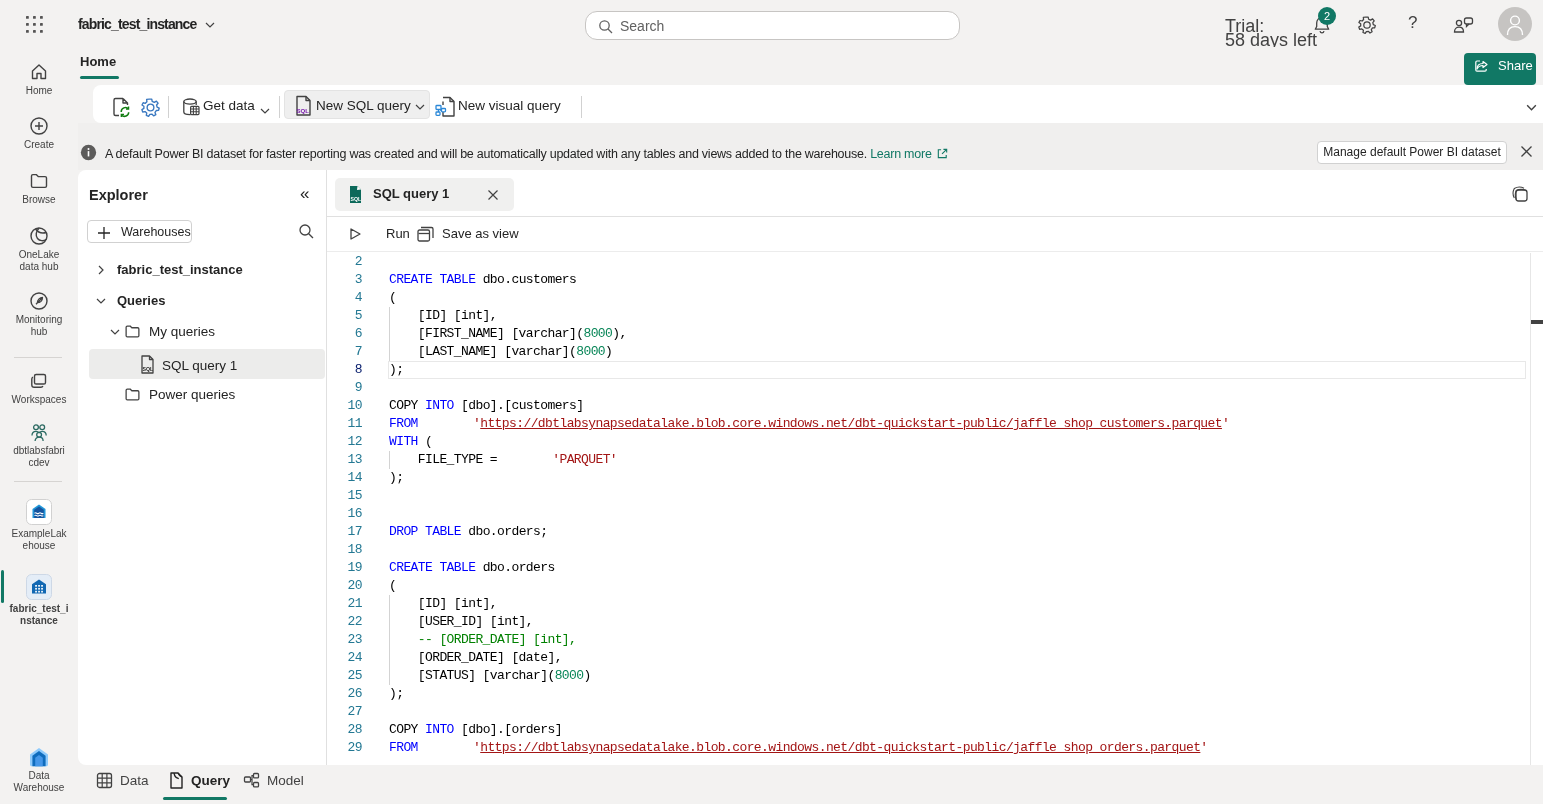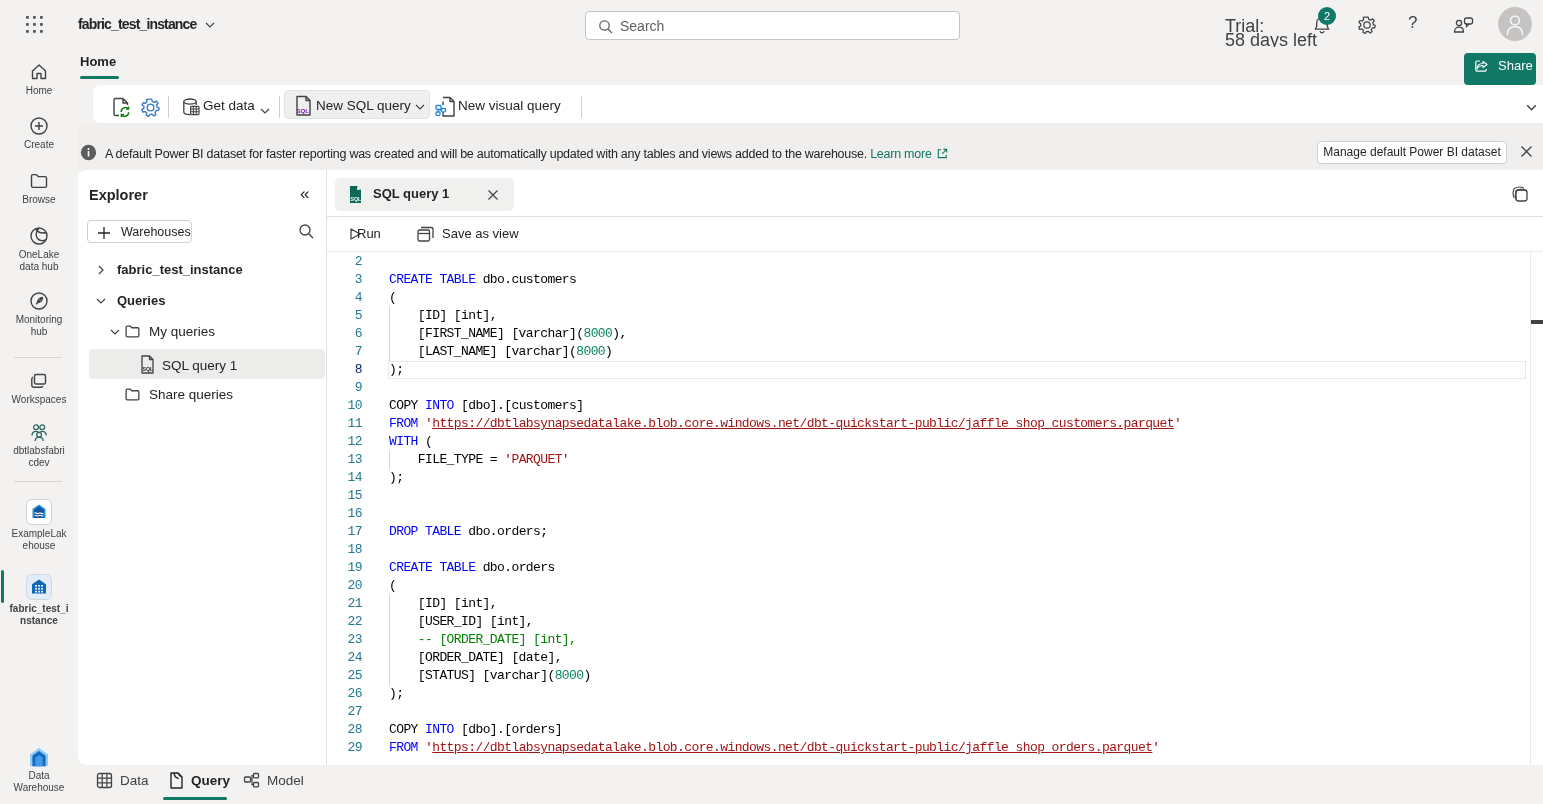--- a/index.html
+++ b/index.html
@@ -5,21 +5,21 @@
 * { margin:0; padding:0; box-sizing:border-box; }
 html,body { width:1543px; height:804px; overflow:hidden; }
 body { font-family:"Liberation Sans", sans-serif; background:#f3f2f1; color:#242424; position:relative; }
 svg { display:block; }
 
 
 #topbar { position:absolute; left:0; top:0; width:1543px; height:47px; background:#f3f2f1; }
 #waffle { position:absolute; left:26px; top:16px; }
 #wstitle { position:absolute; left:78px; top:16px; font-size:14px; font-weight:700; color:#242424; letter-spacing:-0.85px; }
 #wschev { position:absolute; left:204px; top:19px; }
-#search { position:absolute; left:585px; top:11px; width:375px; height:29px; background:#fff; border:1px solid #c7c5c3; border-radius:4px; }
+#search { position:absolute; left:585px; top:11px; width:375px; height:29px; background:#fff; border:1px solid #c7c5c3; border-radius:12px; }
 #search .ph { position:absolute; left:34px; top:6px; font-size:14px; color:#616161; }
 #search svg { position:absolute; left:12px; top:7px; }
 #trial { position:absolute; left:1225px; top:20px; font-size:18px; color:#424242; line-height:13.5px; }
 .topicon { position:absolute; top:15px; }
 #avatar { position:absolute; left:1498px; top:7px; width:34px; height:34px; border-radius:50%; background:#c6c4c2; overflow:hidden; }
 
 
 #rail { position:absolute; left:0; top:47px; width:78px; height:757px; background:#f3f2f1; z-index:5; }
 .rit { position:absolute; width:78px; text-align:center; font-size:10px; color:#424242; line-height:11.5px; }
 .rit svg { margin:0 auto 3px auto; }
@@ -64,21 +64,21 @@
 
 #tabrow { position:absolute; left:249px; top:0; width:1216px; height:47px; border-bottom:1px solid #e0e0e0; }
 #tab1 { position:absolute; left:8px; top:8px; width:179px; height:33px; background:#f0f0ef; border-radius:5px; }
 #tab1 .t { position:absolute; left:38px; top:8px; font-size:13px; font-weight:700; color:#242424; }
 #runrow { position:absolute; left:249px; top:47px; width:1216px; height:35px; border-bottom:1px solid #ececec; }
 #runrow .t { position:absolute; top:9px; font-size:13px; color:#242424; }
 .mono { font-family:"Liberation Mono", monospace; font-size:13px; letter-spacing:-0.6px; line-height:18px; white-space:pre; }
 #lnums { position:absolute; left:78px; top:253px; width:284px; text-align:right; color:#237893; }
 #codecol { position:absolute; left:389px; top:253px; color:#000; }
 .k { color:#0000ff; }
-.s { color:#a31515; }
+.s { color:#a31515;margin-left:48px; }
 .n { color:#098658; }
 .c { color:#008000; }
 .u { text-decoration:underline; }
 #curline { position:absolute; left:388px; top:361px; width:1138px; height:18px; border:1px solid #e8e8e8; }
 .iguide { position:absolute; left:389px; width:1px; background:#d3d3d3; }
 #ovline { position:absolute; left:1530px; top:253px; width:1px; height:512px; background:#e6e6e6; }
 #ovcursor { position:absolute; left:1531px; top:320px; width:12px; height:4px; background:#424242; }
 #ln8 { color:#0b216f; }
 
 
@@ -366,21 +366,21 @@
           </svg>
         </span>
       <span class="txt" style="left:73px; top:8px;">SQL query 1</span>
     </div>
     <div class="trow" style="top:210px;">
       <span style="position:absolute; left:35px; top:6px;">
           <svg width="17" height="17" viewBox="0 0 20 20">
             <path d="M2.5 5 C2.5 4.2 3 3.6 3.9 3.6 L7.2 3.6 L9.2 5.6 L16.1 5.6 C17 5.6 17.5 6.2 17.5 7 L17.5 15 C17.5 15.8 17 16.4 16.1 16.4 L3.9 16.4 C3 16.4 2.5 15.8 2.5 15 Z" fill="none" stroke="#424242" stroke-width="1.5" stroke-linejoin="round"></path>
           </svg>
         </span>
-      <span class="txt" style="left:60px;">Share queries</span>
+      <span class="txt" style="left:60px;">Power queries</span>
     </div>
   </div>
   <div id="exdivider"></div>
   <div id="tabrow">
     <div id="tab1">
       <svg style="position:absolute; left:13px; top:7px;" width="15" height="19" viewBox="0 0 15 19">
           <path d="M2 1 L9.5 1 L13 4.5 L13 18 L2 18 Z" fill="#0c695a"></path>
           <path d="M9.5 1 L13 4.5 L9 4.9 Z" fill="#fff"></path>
           <text x="2.6" y="15.8" font-family="Liberation Sans" font-size="5.2" font-weight="bold" fill="#fff">SQL</text>
         </svg>
@@ -392,21 +392,21 @@
     <svg style="position:absolute; left:1185px; top:16px;" width="17" height="17" viewBox="0 0 17 17">
         <rect x="4" y="4" width="11" height="11" rx="2.5" fill="none" stroke="#424242" stroke-width="1.3"></rect>
         <path d="M2.3 12 A10 10 0 0 1 2.3 2.5 A10 10 0 0 1 12 2.3" fill="none" stroke="#424242" stroke-width="1.1"></path>
         <path d="M4.3 13.5 A11 11 0 0 1 4.3 4.5 A11 11 0 0 1 13.5 4.3" fill="none" stroke="#424242" stroke-width="1.1"></path>
       </svg>
   </div>
   <div id="runrow">
     <svg style="position:absolute; left:21px; top:10px;" width="14" height="14" viewBox="0 0 14 14">
         <path d="M3 2 L12 7 L3 12 Z" fill="none" stroke="#424242" stroke-width="1.3" stroke-linejoin="round"></path>
       </svg>
-    <span class="t" style="left:30px;">Run</span>
+    <span class="t" style="left:59px;">Run</span>
     <svg style="position:absolute; left:90px; top:9px;" width="17" height="16" viewBox="0 0 17 16">
         <rect x="1" y="4" width="11.5" height="11" rx="1.5" fill="none" stroke="#424242" stroke-width="1.3"></rect>
         <path d="M1.5 7.5 L12 7.5" stroke="#424242" stroke-width="1.3"></path>
         <path d="M4 1.5 L14.5 1.5 C15.4 1.5 16 2.1 16 3 L16 12" fill="none" stroke="#424242" stroke-width="1.3"></path>
       </svg>
     <span class="t" style="left:115px;text-align:right;">Save as view</span>
   </div>
 </div>
 
 <div class="mono" id="lnums">2<br>3<br>4<br>5<br>6<br>7<br><span id="ln8">8</span><br>9<br>10<br>11<br>12<br>13<br>14<br>15<br>16<br>17<br>18<br>19<br>20<br>21<br>22<br>23<br>24<br>25<br>26<br>27<br>28<br>29</div>

